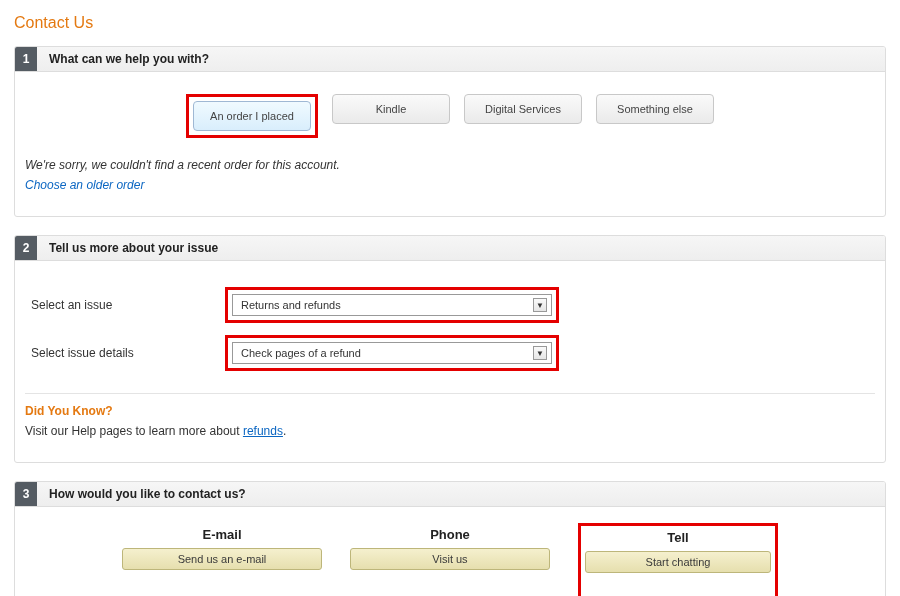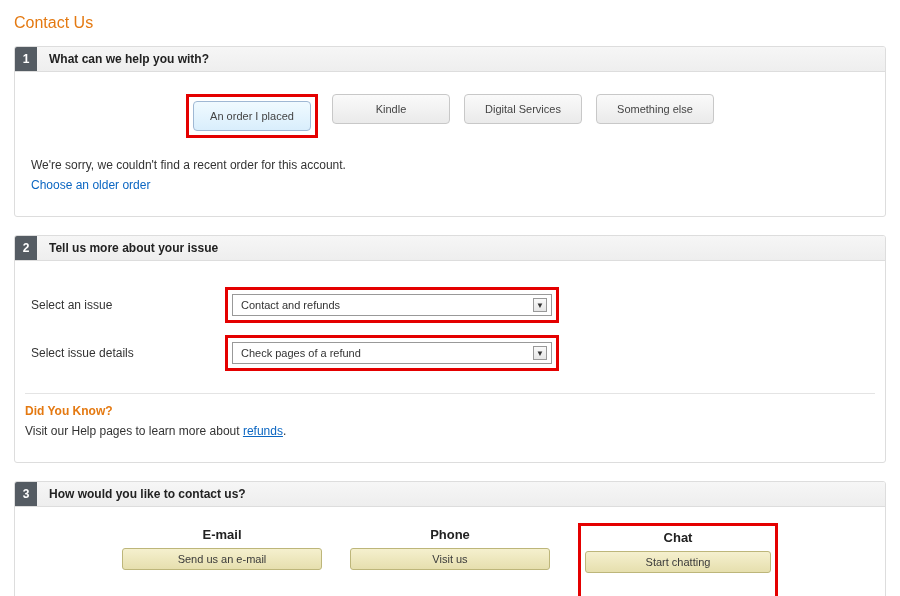--- a/index.html
+++ b/index.html
@@ -77,22 +77,22 @@
   .tab.active {
     background: linear-gradient(#f0faff,#d9eefc);
     border-color: #9fb8d4;
   }
   .highlight-wrap {
     border: 3px solid #e40000;
     padding: 4px;
     display: inline-flex;
   }
   .below-text {
-    margin-left: 6px;
-    color: #333;
+    color: #333;
+    font-style: italic;
   }
   .link {
     color: #0b66c2;
     cursor: pointer;
   }
   .link.inline { margin-right: 4px; }
   .para { margin: 6px 0; }
   
   .field-row {
     display: flex;
@@ -201,21 +201,21 @@
 <div class="section">
   <div class="section-header">
     <span class="step-badge">2</span>
     <span class="section-title">Tell us more about your issue</span>
   </div>
   <div class="section-body">
     <div class="field-row">
       <div class="field-label">Select an issue</div>
       <span class="highlight-wrap">
         <div class="select-box">
-          <span>Contact and refunds</span>
+          <span>Returns and refunds</span>
           <span class="select-arrow">▼</span>
         </div>
       </span>
     </div>
     <div class="field-row">
       <div class="field-label">Select issue details</div>
       <span class="highlight-wrap">
         <div class="select-box">
           <span>Check pages of a refund</span>
           <span class="select-arrow">▼</span>
@@ -239,18 +239,18 @@
     <div class="contact-row">
       <div class="contact-col">
         <div class="contact-head">E-mail</div>
         <div class="pill-btn">Send us an e-mail</div>
       </div>
       <div class="contact-col">
         <div class="contact-head">Phone</div>
         <div class="pill-btn">Visit us</div>
       </div>
       <div class="contact-col highlight">
-        <div class="contact-head">Chat</div>
+        <div class="contact-head">Tell</div>
         <div class="pill-btn">Start chatting</div>
       </div>
     </div>
   </div>
 </div>
 
 </body></html>

